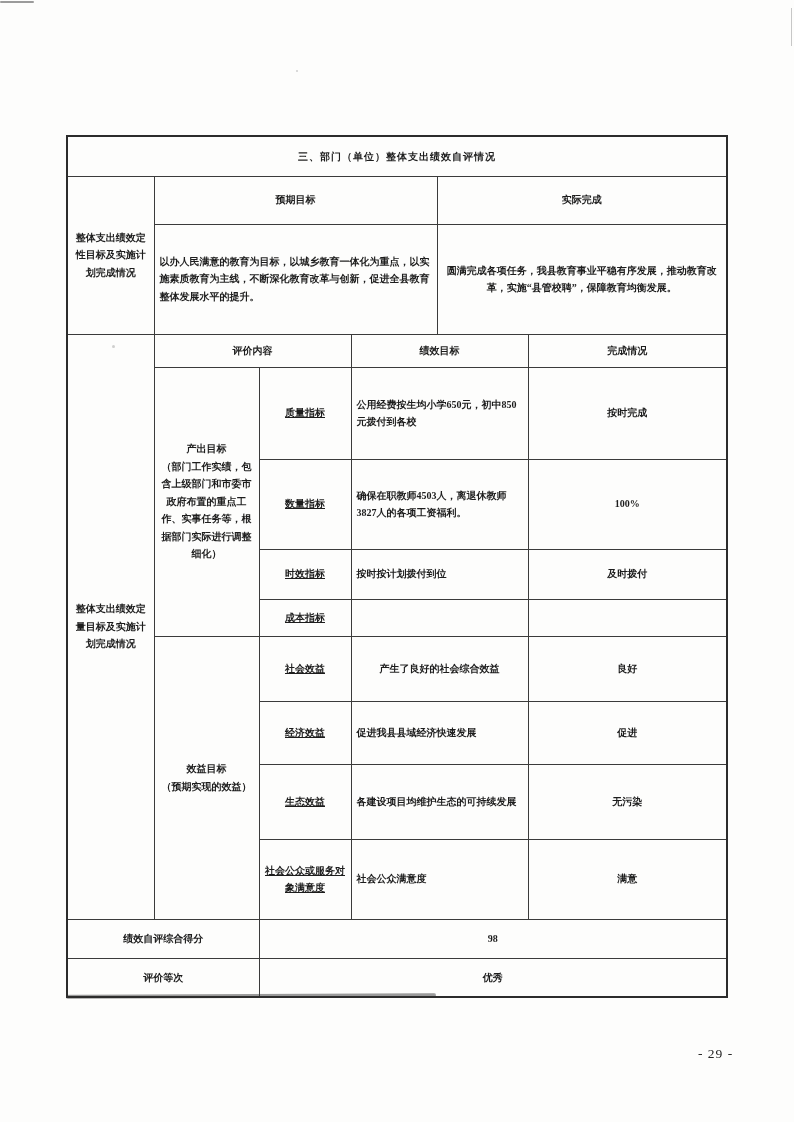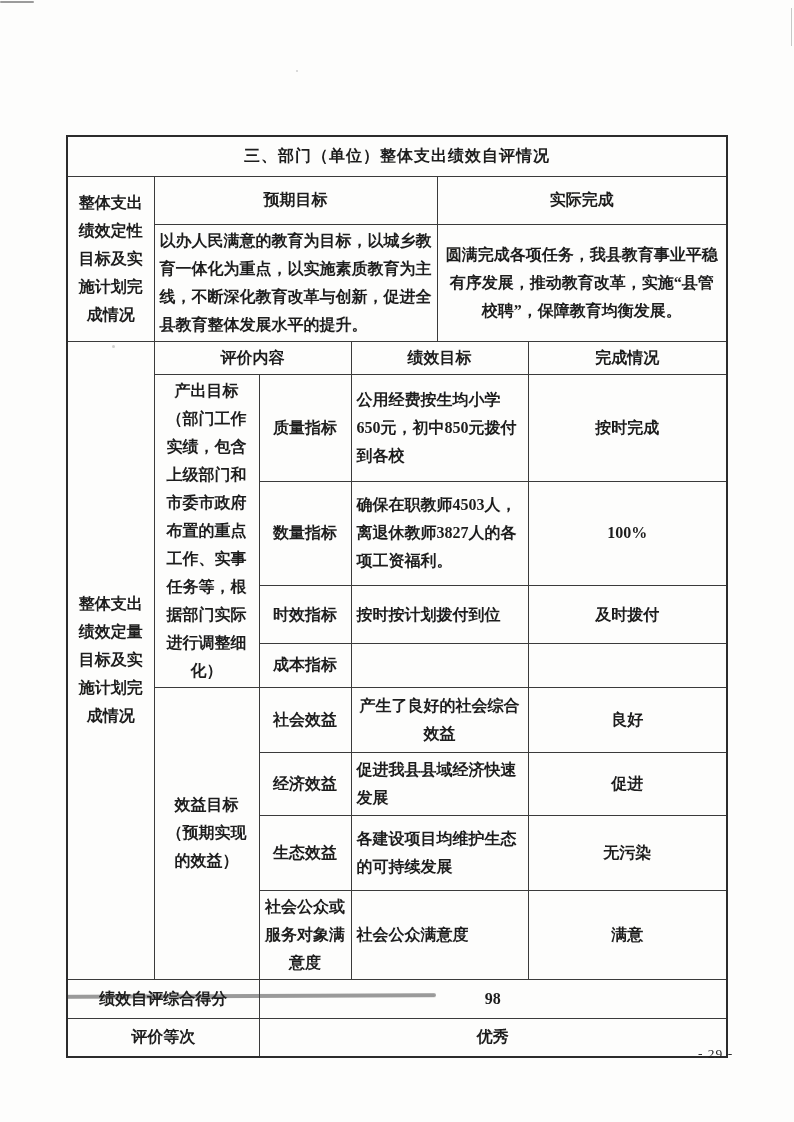--- a/index.html
+++ b/index.html
@@ -38,21 +38,21 @@
     position: absolute; left: 66px; top: 135px;
     width: 660px;
     border-collapse: collapse;
     table-layout: fixed;
     border: 2px solid #2c2c2c;
   }
   table.doc td {
     border: 1.5px solid #3b3b3b;
     vertical-align: middle;
     padding: 2px 5px;
-    font-size: 16px;
+    font-size: 10px;
     font-weight: 600;
     line-height: 1.75;
     color: #1d1d1d;
     overflow: hidden;
   }
   tr.r-title  { height: 40px; }
   tr.r-qhead  { height: 48px; }
   tr.r-qbody  { height: 110px; }
   tr.r-head2  { height: 33px; }
   tr.r-quality  { height: 92px; padding-left: 8px; }
@@ -70,21 +70,21 @@
     text-align: center;
     font-size: 17.5px;
     font-weight: 700;
     letter-spacing: 1px;
     border-bottom: 2.5px solid #242424;
     padding: 2px;
   }
   td.hdr  { text-align: center; }
   td.c1   { text-align: center; font-size: 15px; line-height: 1.85; padding: 2px 4px; }
   td.group{ text-align: center; font-size: 14px; line-height: 1.7; padding: 2px 3px; }
-  td.ind  { text-align: center; padding: 2px 3px; }
+  td.ind  { text-align: center; padding: 2px 3px; text-decoration: underline; }
   td.tgt  { text-align: left; }
   td.tgt.center { text-align: center; margin-top: 8px; }
   td.cmp  { text-align: center; }
   td.body-left   { text-align: left; line-height: 1.85; padding: 2px 6px; }
   td.body-center { text-align: center; line-height: 1.85; padding: 2px 6px; }
   td.val  { text-align: center; }
   .prewrap { white-space: pre-line; }
 
   .pageno {
     position: absolute; left: 698px; top: 1046px;

